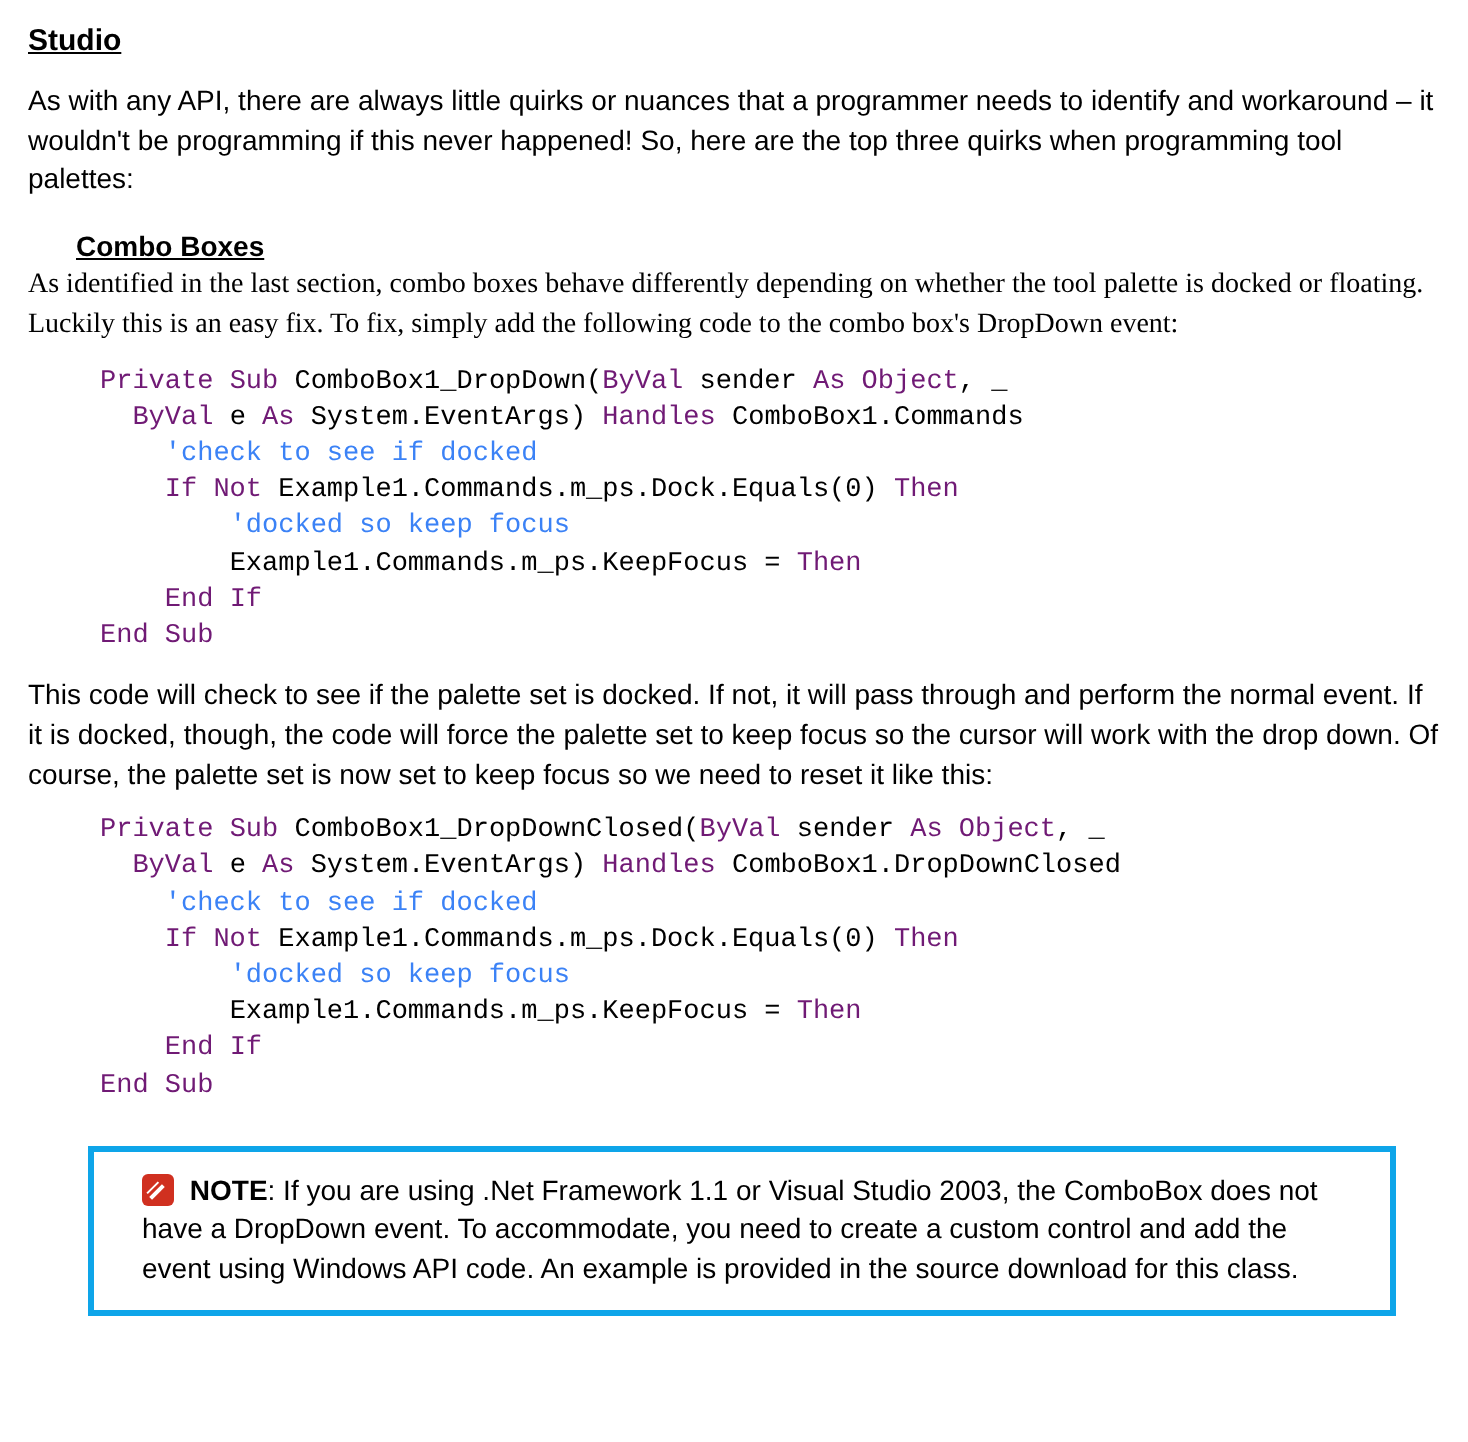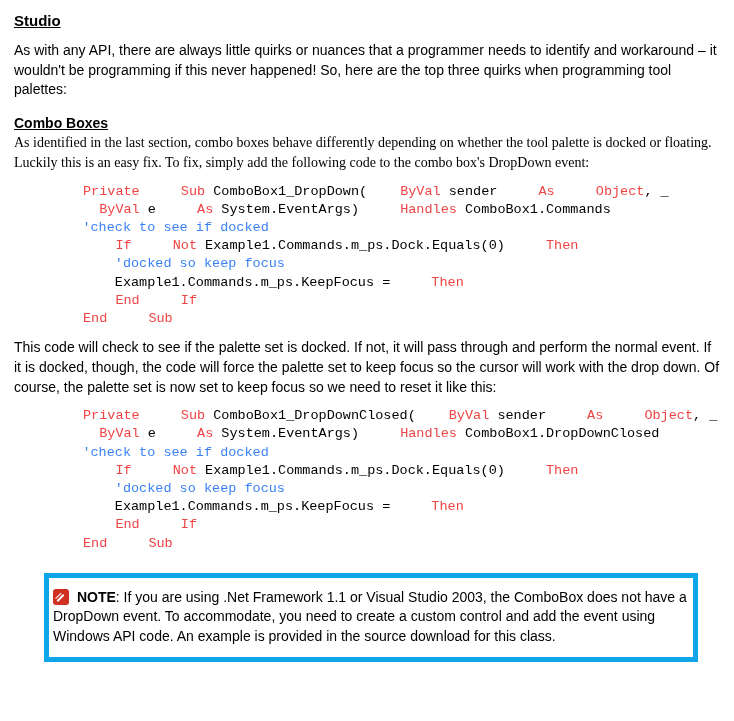--- a/index.html
+++ b/index.html
@@ -16,41 +16,42 @@
     font-weight: bold;
     text-decoration: underline;
     margin-bottom: 10px;
     font-size: 15px;
   }
   .subheading {
     font-weight: bold;
     text-decoration: underline;
     margin-top: 14px;
     font-size: 14px;
+    margin-left: 24px;
   }
   p {
     margin: 4px 0 10px 0;
   }
   .afterhead {
     margin-top: 0;
     font-family: Liberation Serif, serif;
   }
   pre {
     font-family: "Courier New", monospace;
     font-size: 13.5px;
     line-height: 1.35;
     margin: 6px 0 10px 36px;
     white-space: pre;
   }
-  .kw { color: #ef4444; margin-left: 33px; }
+  .kw { color: #701a75; }
   .cm { color: #3b82f6; }
   .notebox {
-    border: 5px solid #0ea5e9;
+    border: 3px solid #0ea5e9;
     margin: 20px 22px 10px 30px;
-    padding: 10px 4px;
+    padding: 10px 24px;
   }
   .noteicon {
     display: inline-block;
     width: 16px;
     height: 16px;
     background: #d03020;
     border-radius: 3px;
     vertical-align: -3px;
     margin-right: 4px;
     position: relative;

